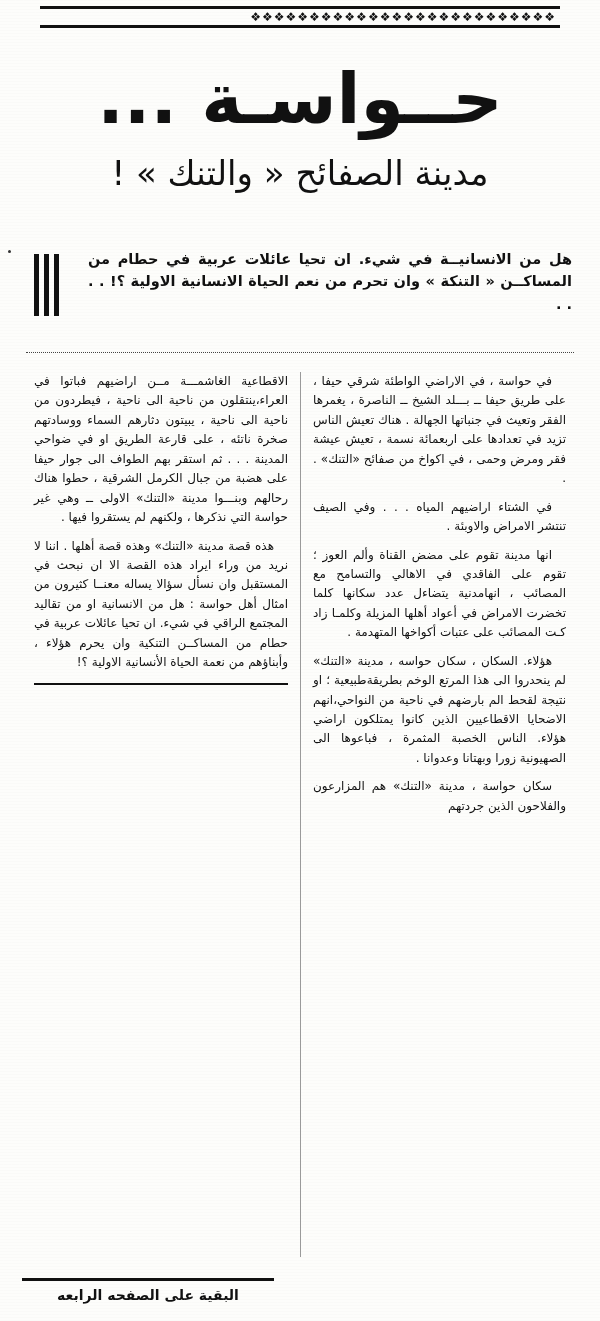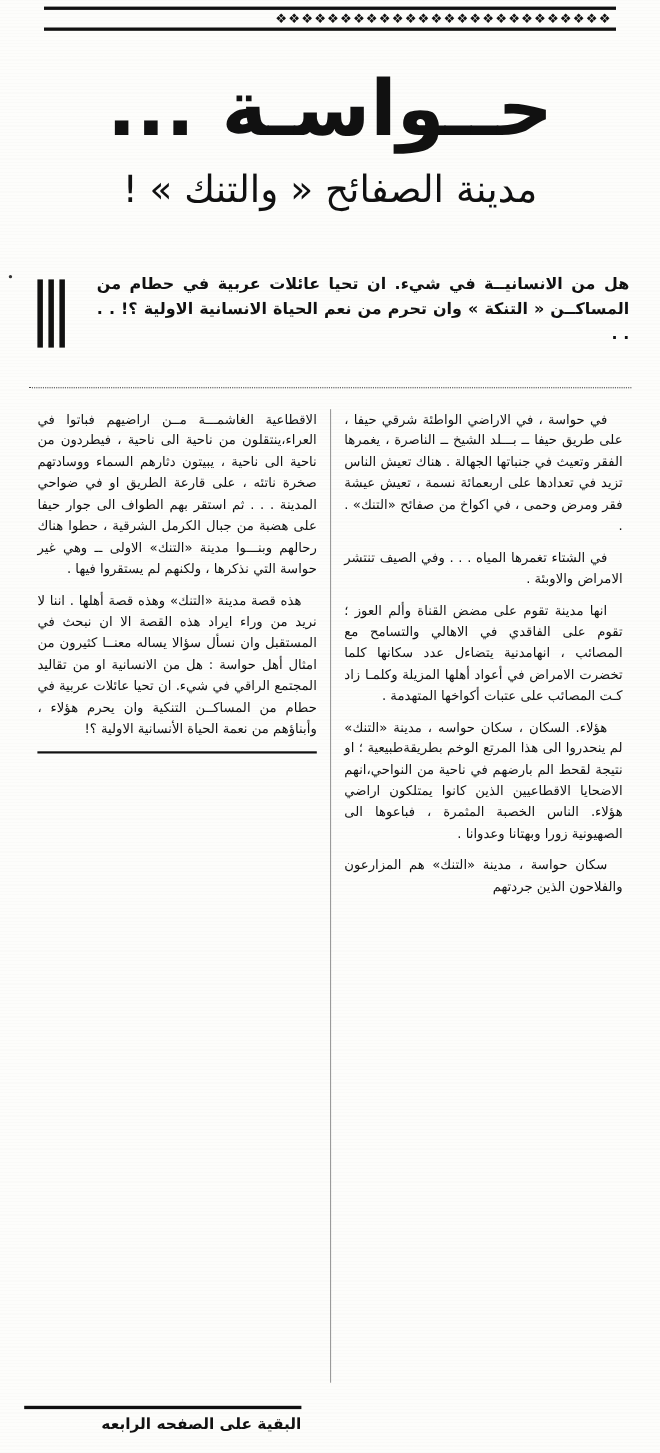--- a/index.html
+++ b/index.html
@@ -74,21 +74,21 @@
     text-align:justify;
   }
   .col.right{border-left:1px solid #9a9a9a;}
   .col p{margin:0 0 9px 0;text-indent:0;}
   .col p.indent{text-indent:14px;}
   .rule-short{
     border:0;border-top:2px solid #111;margin:10px 0 8px 0;width:100%;
   }
   
   .footer{
-    position:absolute;left:22px;bottom:18px;width:252px;
+    position:absolute;left:22px;bottom:18px;width:252px;text-align:center;
     direction:rtl;
   }
   .footer .fline{border-top:3px solid #111;margin-bottom:6px;}
   .footer .ftext{font-size:14px;font-weight:bold;}
   .edgemark{
     position:absolute;left:8px;top:250px;width:3px;height:3px;background:#333;border-radius:50%;
   }
 </style>
 </head>
 <body>
@@ -112,21 +112,21 @@
     </div>
     <div class="deck-text">هل من الانسانيــة في شيء. ان تحيا عائلات عربية في حطام من المساكــن « التنكة » وان تحرم من نعم الحياة الانسانية الاولية ؟! . . . .</div>
   </div>
   <div class="deck-rule"></div>
   <div class="edgemark"></div>
 
   <div class="body-cols">
 
     <div class="col right">
       <p class="indent">في حواسة ، في الاراضي الواطئة شرقي حيفا ، على طريق حيفا ــ بـــلد الشيخ ــ الناصرة ، يغمرها الفقر وتعيث في جنباتها الجهالة . هناك تعيش الناس تزيد في تعدادها على اربعمائة نسمة ، تعيش عيشة فقر ومرض وحمى ، في اكواخ من صفائح «التنك» . .</p>
-      <p class="indent">في الشتاء تغمرها المياه . . . وفي الصيف تنتشر الامراض والاوبئة .</p>
+      <p class="indent">في الشتاء اراضيهم المياه . . . وفي الصيف تنتشر الامراض والاوبئة .</p>
       <p class="indent">انها مدينة تقوم على مضض القناة وألم العوز ؛ تقوم على الفاقدي في الاهالي والتسامح مع المصائب ، انهامدنية يتضاءل عدد سكانها كلما تخضرت الامراض في أعواد أهلها المزيلة وكلمـا زاد كـت المصائب على عتبات أكواخها المتهدمة .</p>
       <p class="indent">هؤلاء. السكان ، سكان حواسه ، مدينة «التنك» لم ينحدروا الى هذا المرتع الوخم بطريقةطبيعية ؛ او نتيجة لقحط الم بارضهم في ناحية من النواحي،انهم الاضحايا الاقطاعيين الذين كانوا يمتلكون اراضي هؤلاء. الناس الخصبة المثمرة ، فباعوها الى الصهيونية زورا وبهتانا وعدوانا .</p>
       <p class="indent">سكان حواسة ، مدينة «التنك» هم المزارعون والفلاحون الذين جردتهم</p>
     </div>
 
     <div class="col left">
       <p>الاقطاعية الغاشمـــة مــن اراضيهم فباتوا في العراء،ينتقلون من ناحية الى ناحية ، فيطردون من ناحية الى ناحية ، يبيتون دثارهم السماء ووسادتهم صخرة ناتئه ، على قارعة الطريق او في ضواحي المدينة . . . ثم استقر بهم الطواف الى جوار حيفا على هضبة من جبال الكرمل الشرقية ، حطوا هناك رحالهم وبنـــوا مدينة «التنك» الاولى ــ وهي غير حواسة التي نذكرها ، ولكنهم لم يستقروا فيها .</p>
       <p class="indent">هذه قصة مدينة «التنك» وهذه قصة أهلها . اننا لا نريد من وراء ايراد هذه القصة الا ان نبحث في المستقبل وان نسأل سؤالا يساله معنــا كثيرون من امثال أهل حواسة : هل من الانسانية او من تقاليد المجتمع الراقي في شيء. ان تحيا عائلات عربية في حطام من المساكــن التنكية وان يحرم هؤلاء ، وأبناؤهم من نعمة الحياة الأنسانية الاولية ؟!</p>
       <hr class="rule-short">
     </div>

